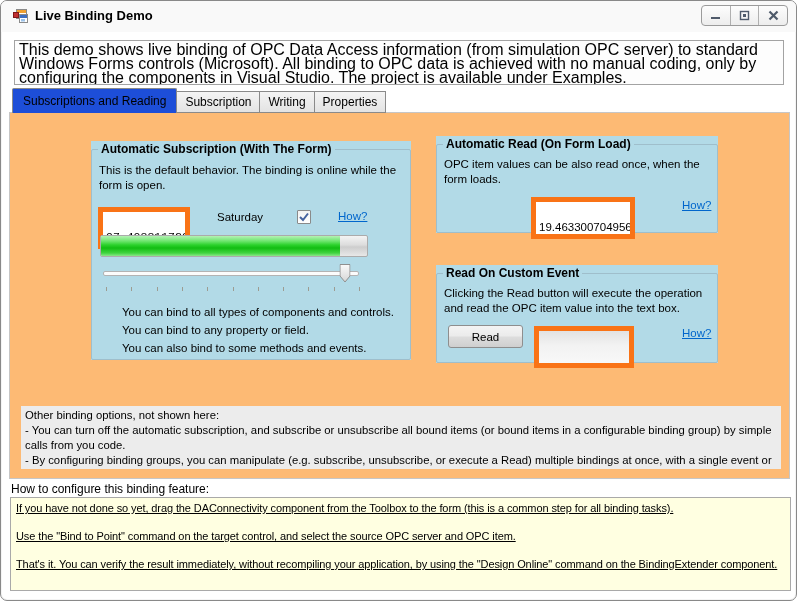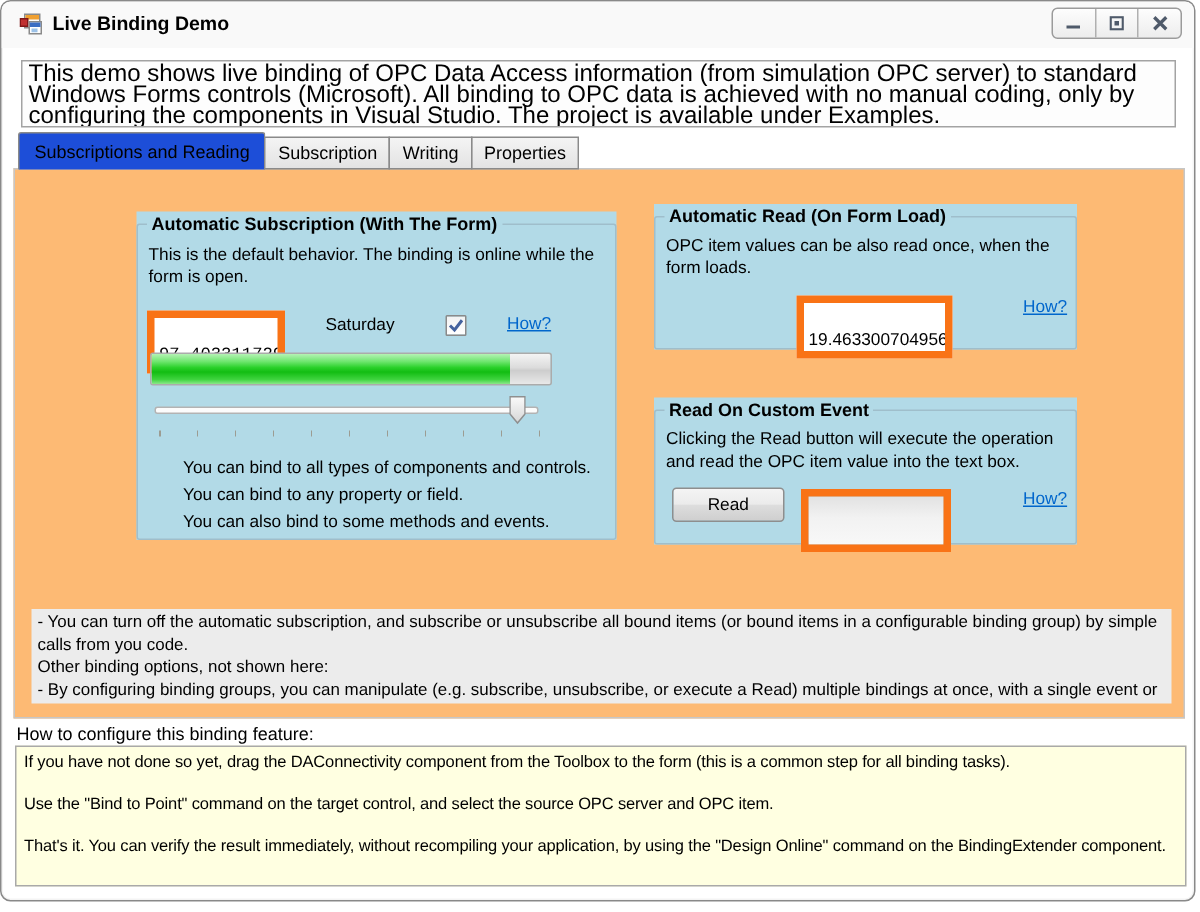--- a/index.html
+++ b/index.html
@@ -76,21 +76,21 @@
 
   
   .graybox { position:absolute; left:11px; top:293px; width:760px; height:63px;
              background:#ececec; padding:2px 4px; font-size:11.3px; line-height:15px; overflow:hidden; }
 
   
   .howto-label { position:absolute; left:10px; top:481px; font-size:12px; }
   .yellowbox { position:absolute; left:9px; top:496px; width:781px; height:94px;
                background:#ffffe1; border:1px solid #a9a9a9; padding:3px 5px;
                font-size:11px; letter-spacing:-0.1px; line-height:14px; overflow:hidden; }
-  .yellowbox div { margin-bottom:14px; white-space:nowrap; }
+  .yellowbox div { margin-bottom:14px; white-space:nowrap;text-decoration:underline; }
 </style>
 </head>
 <body>
 
 <div class="window">
 
   <div class="titlebar">
     <span class="app-icon">
       <svg width="16" height="16" viewBox="0 0 16 16">
         <rect x="3.5" y="1.5" width="10" height="9" fill="#fff" stroke="#8a8a8a"></rect>
@@ -180,22 +180,22 @@
       <div class="groupbox" style="left:426px; top:152px; width:282px; height:98px;">
         <div class="gb-frame"></div>
         <div class="gb-title">Read On Custom Event</div>
         <div class="gb-text" style="left:8px; top:21px; width:276px;">Clicking the Read button will execute the operation and read the OPC item value into the text box.</div>
         <div class="btn" style="left:12px; top:60px; width:75px; height:23px;">Read</div>
         <div class="textbox gray" style="left:98px; top:61px; width:100px; height:21px;"></div>
         <div class="howlink" style="left:246px; top:62px;">How?</div>
       </div>
 
       <div class="graybox">
+        <div>Other binding options, not shown here:</div>
         <div>- You can turn off the automatic subscription, and subscribe or unsubscribe all bound items (or bound items in a configurable binding group) by simple calls from you code.</div>
-        <div>Other binding options, not shown here:</div>
         <div>- By configuring binding groups, you can manipulate (e.g. subscribe, unsubscribe, or execute a Read) multiple bindings at once, with a single event or call.</div>
       </div>
 
     </div>
 
     <div class="tabstrip">
       <div class="tab selected">Subscriptions and Reading</div>
       <div class="tab">Subscription</div>
       <div class="tab">Writing</div>
       <div class="tab">Properties</div>

